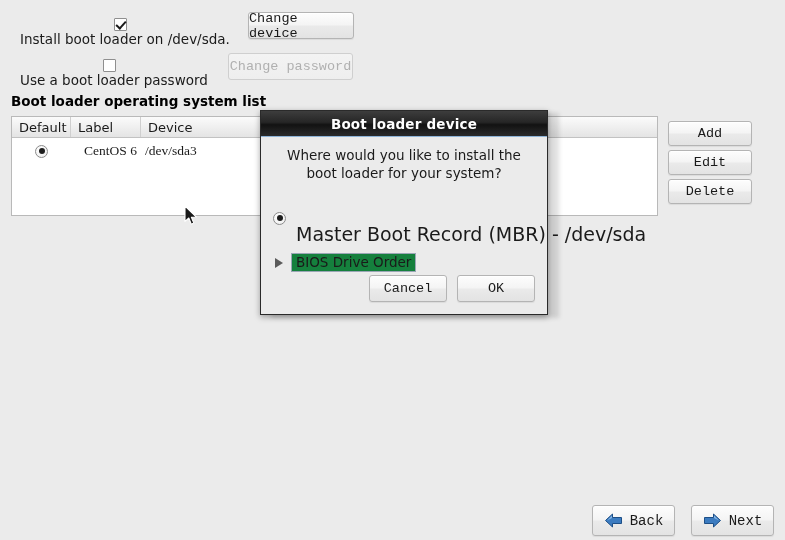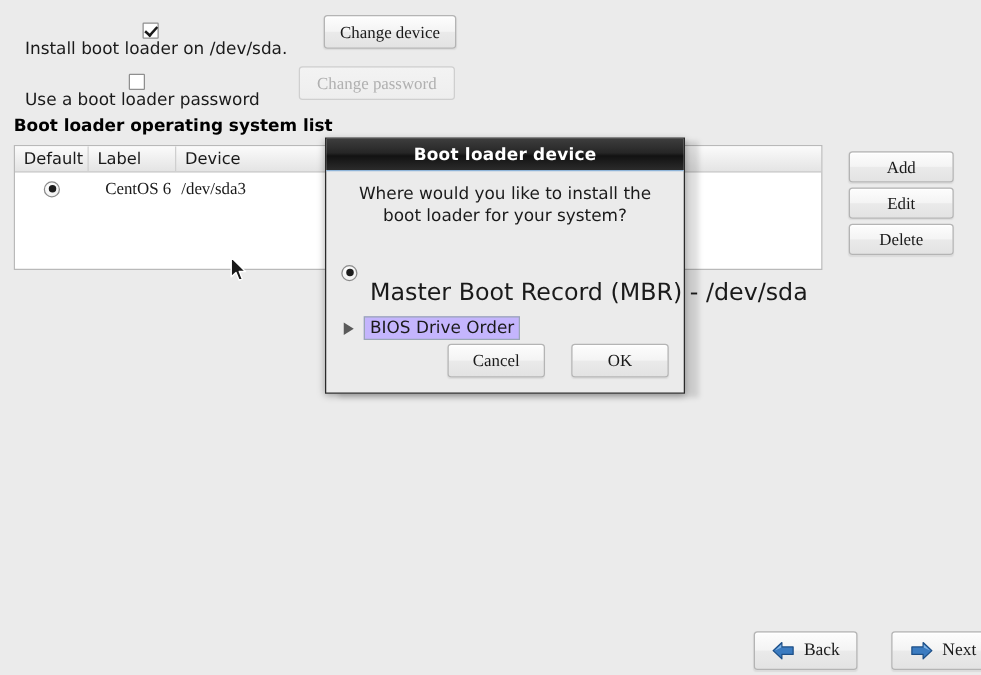--- a/index.html
+++ b/index.html
@@ -50,30 +50,29 @@
     font-size: 13.5px;
     color: #1a1a1a;
     white-space: nowrap;
   }
 
   .btn {
     background: linear-gradient(to bottom, #fdfdfd 0%, #f4f4f4 48%, #eaeaea 52%, #e3e3e3 100%);
     border: 1px solid #b4b4b4;
     border-radius: 3px;
     box-shadow: 0 1px 1px rgba(0,0,0,0.07), inset 0 1px 0 #ffffff;
-    font-family: Liberation Serif, serif;
+    font-family: Liberation Mono, monospace;
     font-size: 13.5px;
     color: #1a1a1a;
     display: flex;
     align-items: center;
     justify-content: center;
     box-sizing: border-box;
     cursor: default;
     user-select: none;
-    margin-left: 11px;
   }
   .btn.disabled {
     color: #b0b0b0;
     border-color: #cfcfcf;
     background: linear-gradient(to bottom, #f3f3f3, #eeeeee);
     box-shadow: none;
   }
 
   
   #install-row   { left: 12px; top: 18px; }
@@ -250,21 +249,21 @@
     border-bottom: 5px solid transparent;
     border-left: 8px solid #5a5a5a;
     flex: none;
     margin-left: 2px;
   }
   #bios-drive-order-label {
     margin-left: 8px;
     font-size: 13.5px;
     color: #1a1a1a;
     border: 1px solid #9aa6b5;
-    background: #c4b5fd;
+    background: #15803d;
     padding: 1px 4px;
     line-height: 15px;
   }
   #dialog-buttons {
     position: absolute;
     right: 12px;
     bottom: 13px;
     display: flex;
     gap: 10px;
   }

